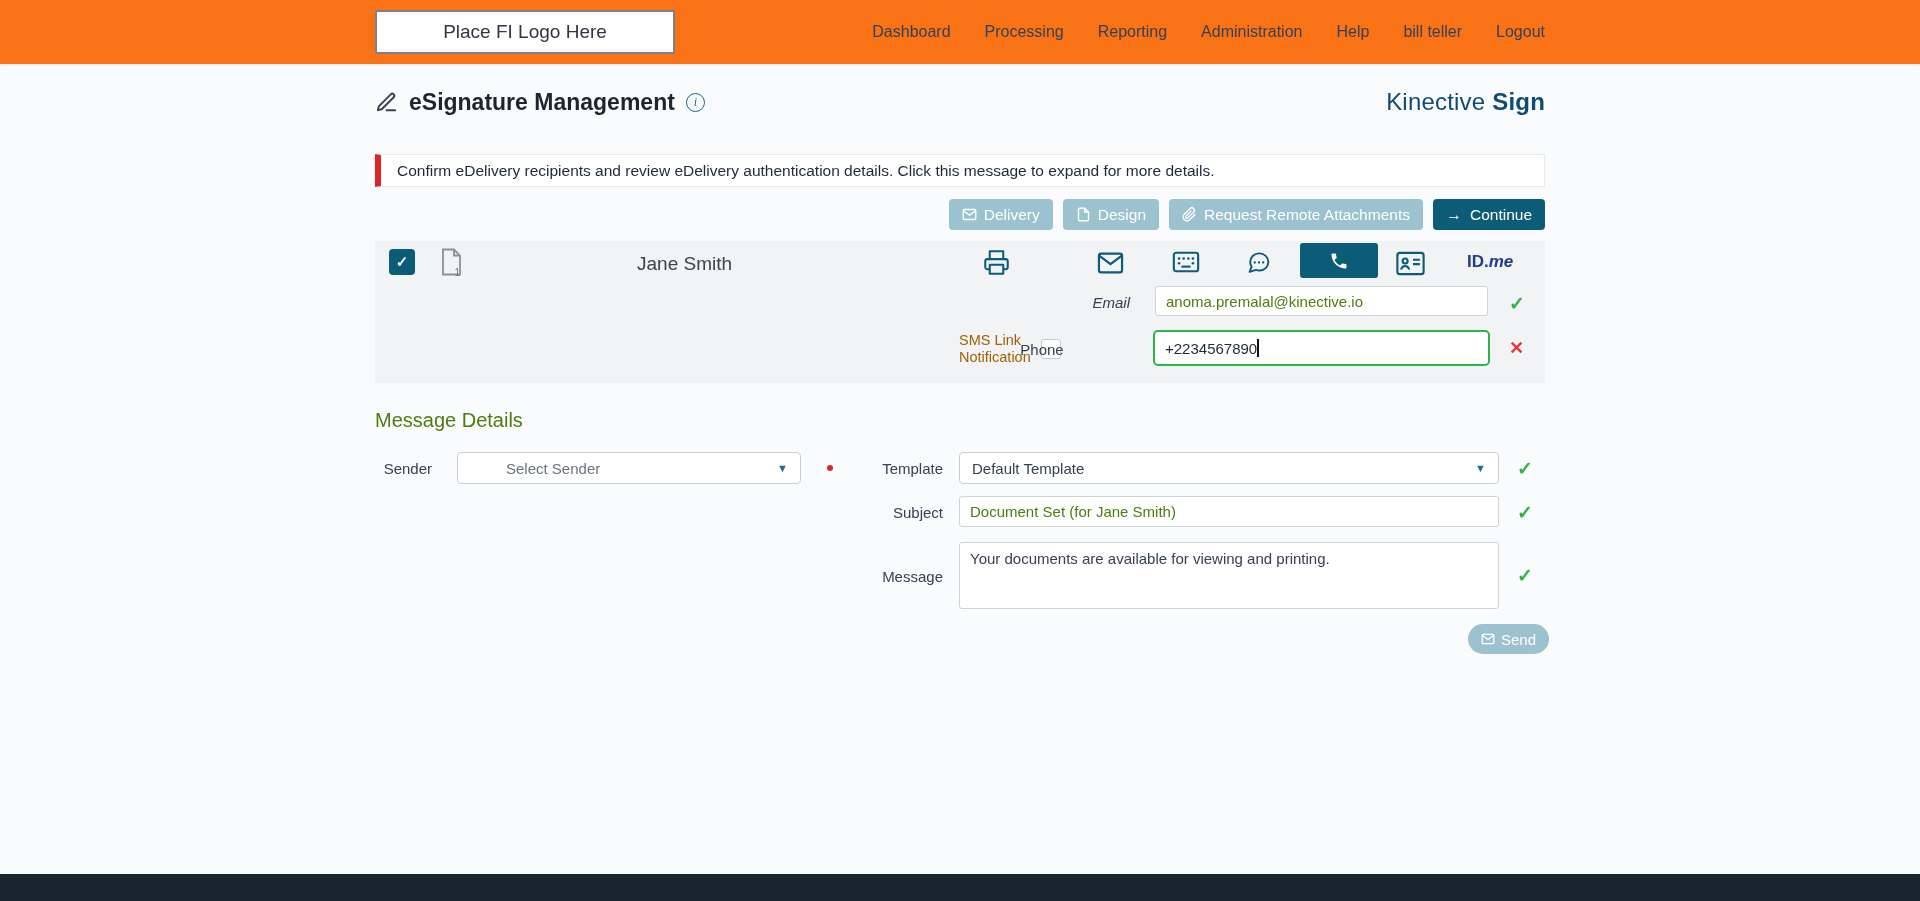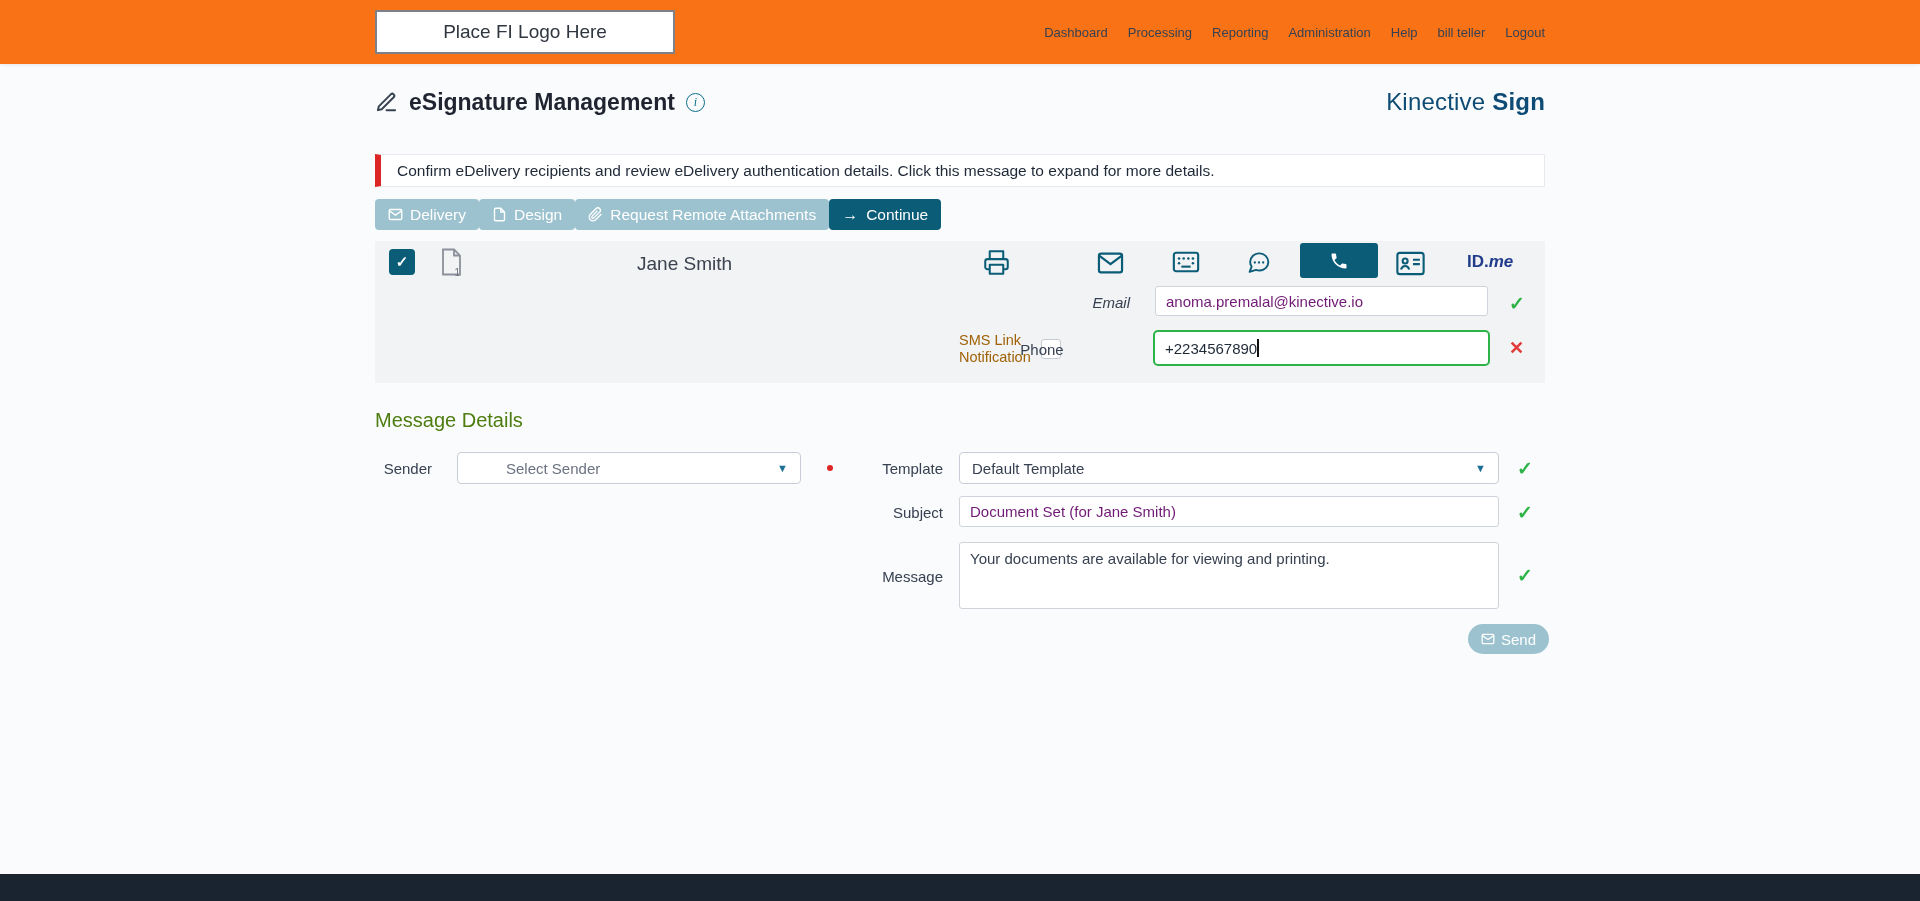--- a/index.html
+++ b/index.html
@@ -3,39 +3,39 @@
 <meta charset="utf-8">
 <style>
   * { box-sizing: border-box; margin: 0; padding: 0; }
   html, body { width: 1920px; height: 901px; overflow: hidden; }
   body { font-family: "Liberation Sans", sans-serif; background: #fafbfc; position: relative; }
 
   
   .header { height: 64px; background: #f97316; box-shadow: 0 1px 3px rgba(0,0,0,.08); position: relative; z-index: 2; }
   .header-inner { width: 1170px; margin: 0 auto; height: 100%; display: flex; align-items: center; justify-content: space-between; }
   .logo-box { width: 300px; height: 44px; border: 2px solid #7d8288; display: flex; align-items: center; justify-content: center; font-size: 19px; color: #2f3640; background:#fff; }
-  .nav { display: flex; gap: 20px; font-size: 13px; color: #374151; }
+  .nav { display: flex; gap: 34px; font-size: 16px; color: #374151; }
   .nav span { cursor: pointer; white-space: nowrap; }
 
   .main { width: 1170px; margin: 0 auto; }
 
   
   .title-row { margin-top: 22px; display: flex; align-items: center; justify-content: space-between; height: 32px; }
   .title-left { display: flex; align-items: center; gap: 11px; }
   .page-title { font-size: 23px; font-weight: 700; color: #1f2430; }
   .info-badge { width: 19px; height: 19px; border: 1.6px solid #0d6e8c; border-radius: 50%; color: #0d6e8c; font-size: 12px; font-style: italic; font-family: "Liberation Serif", serif; display: flex; align-items: center; justify-content: center; cursor: pointer; }
   .brand { font-size: 24px; color: #0f4c75; letter-spacing: .2px; }
   .brand .b1 { font-weight: 500; }
   .brand .b2 { font-weight: 800; }
 
   
   .alert { margin-top: 36px; background: #fff; border: 1px solid #e8eaed; border-left: 6px solid #dc2626; padding: 0 16px; font-size: 15.5px; color: #1f2937; height: 33px; display: flex; align-items: center; cursor: pointer; }
 
   
-  .toolbar { margin-top: 12px; display: flex; }
+  .toolbar { margin-top: 12px; display: flex; justify-content: flex-end; gap: 10px; }
   .btn { display: flex; align-items: center; height: 31px; padding: 0 13px; border: none; border-radius: 4px; color: #fff; font-size: 15.5px; font-family: inherit; cursor: pointer; white-space: nowrap; }
   .btn svg { margin-right: 7px; flex: 0 0 auto; }
   .btn-light { background: #9cc2cf; }
   .btn-dark { background: #0b5c77; }
   .btn .arrow { font-size: 16px; margin-right: 8px; line-height: 1; }
 
   
   .panel { margin-top: 11px; background: #f1f3f4; border-radius: 2px; height: 142px; position: relative; }
   .p-check { position: absolute; left: 14px; top: 8px; width: 26px; height: 26px; background: #0b5c77; border-radius: 4px; color: #fff; display: flex; align-items: center; justify-content: center; font-size: 15px; font-weight: 700; cursor: pointer; }
   .p-doc { position: absolute; left: 64px; top: 7px; color: #8b909a; cursor: pointer; }
@@ -47,21 +47,21 @@
   .pos-keypad { left: 797px; top: 10px; }
   .pos-chat { left: 871px; top: 9px; }
   .phone-tab { position: absolute; left: 925px; top: 2px; width: 78px; height: 35px; background: #0b5c77; border-radius: 3px; display: flex; align-items: center; justify-content: center; cursor: pointer; line-height: 0; }
   .pos-card { left: 1020px; top: 10px; }
   .idme { position: absolute; left: 1092px; top: 11px; font-size: 17px; color: #223c8c; cursor: pointer; }
   .idme .id { font-weight: 800; }
   .idme .me { font-style: italic; font-weight: 700; }
 
   .f-label { font-size: 15px; color: #374151; }
   .p-email-label { position: absolute; left: 655px; top: 53px; width: 100px; text-align: right; font-style: italic; }
-  .text-input { border: 1px solid #cfd4da; border-radius: 3px; background: #fff; font-size: 15px; color: #701a75; padding: 0 10px; font-family: inherit; outline: none; }
+  .text-input { border: 1px solid #cfd4da; border-radius: 3px; background: #fff; font-size: 15px; color: #4d7c0f; padding: 0 10px; font-family: inherit; outline: none; }
   .p-email-input { position: absolute; left: 780px; top: 45px; width: 333px; height: 30px; }
   .ok { position: absolute; color: #2eb348; font-size: 19px; font-weight: 700; line-height: 1; }
   .p-email-ok { left: 1134px; top: 53px; }
   .p-sms-label { position: absolute; left: 584px; top: 91px; width: 84px; font-size: 14.5px; line-height: 17px; color: #a16207; }
   .p-sms-cb { position: absolute; left: 666px; top: 98px; width: 20px; height: 20px; background: #fff; border: 1px solid #c6ccd4; border-radius: 3px; cursor: pointer; }
   .p-phone-label { position: absolute; left: 617px; top: 100px; width: 100px; text-align: center; }
   .p-phone-wrap { position: absolute; left: 778px; top: 89px; width: 337px; height: 36px; }
   .p-phone-input { width: 100%; height: 100%; border: 2px solid #2eb348; border-radius: 5px; font-size: 15px; color: #1f2937; padding: 0 10px; outline: none; background: #fff; font-family: inherit; }
   .caret-bar { position: absolute; left: 104px; top: 9px; width: 2px; height: 18px; background: #111; }
   .err { position: absolute; left: 1134px; top: 98px; color: #e23b3b; font-size: 18px; font-weight: 700; line-height: 1; cursor: default; }

